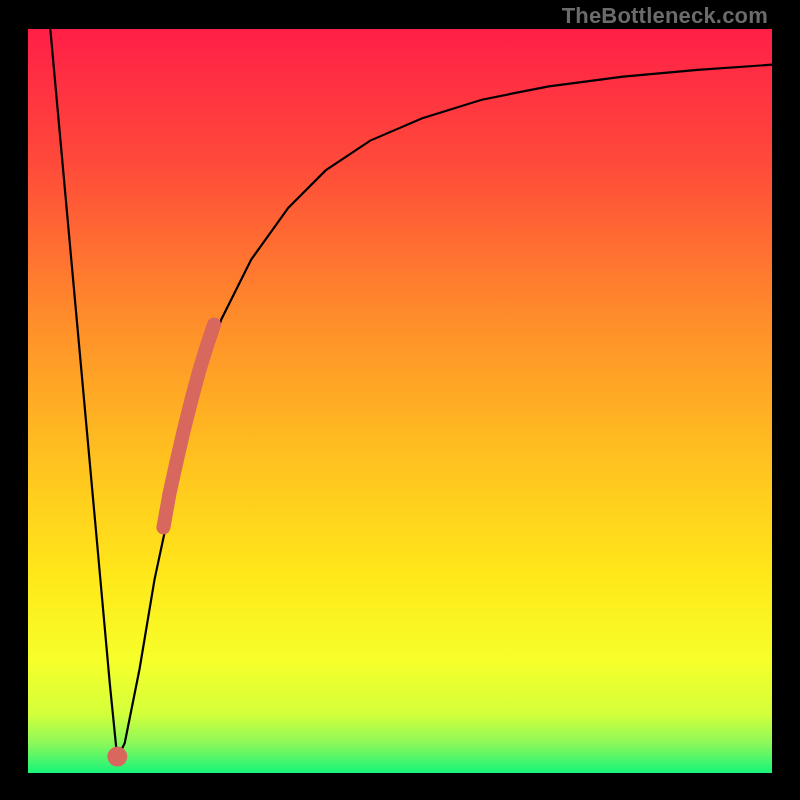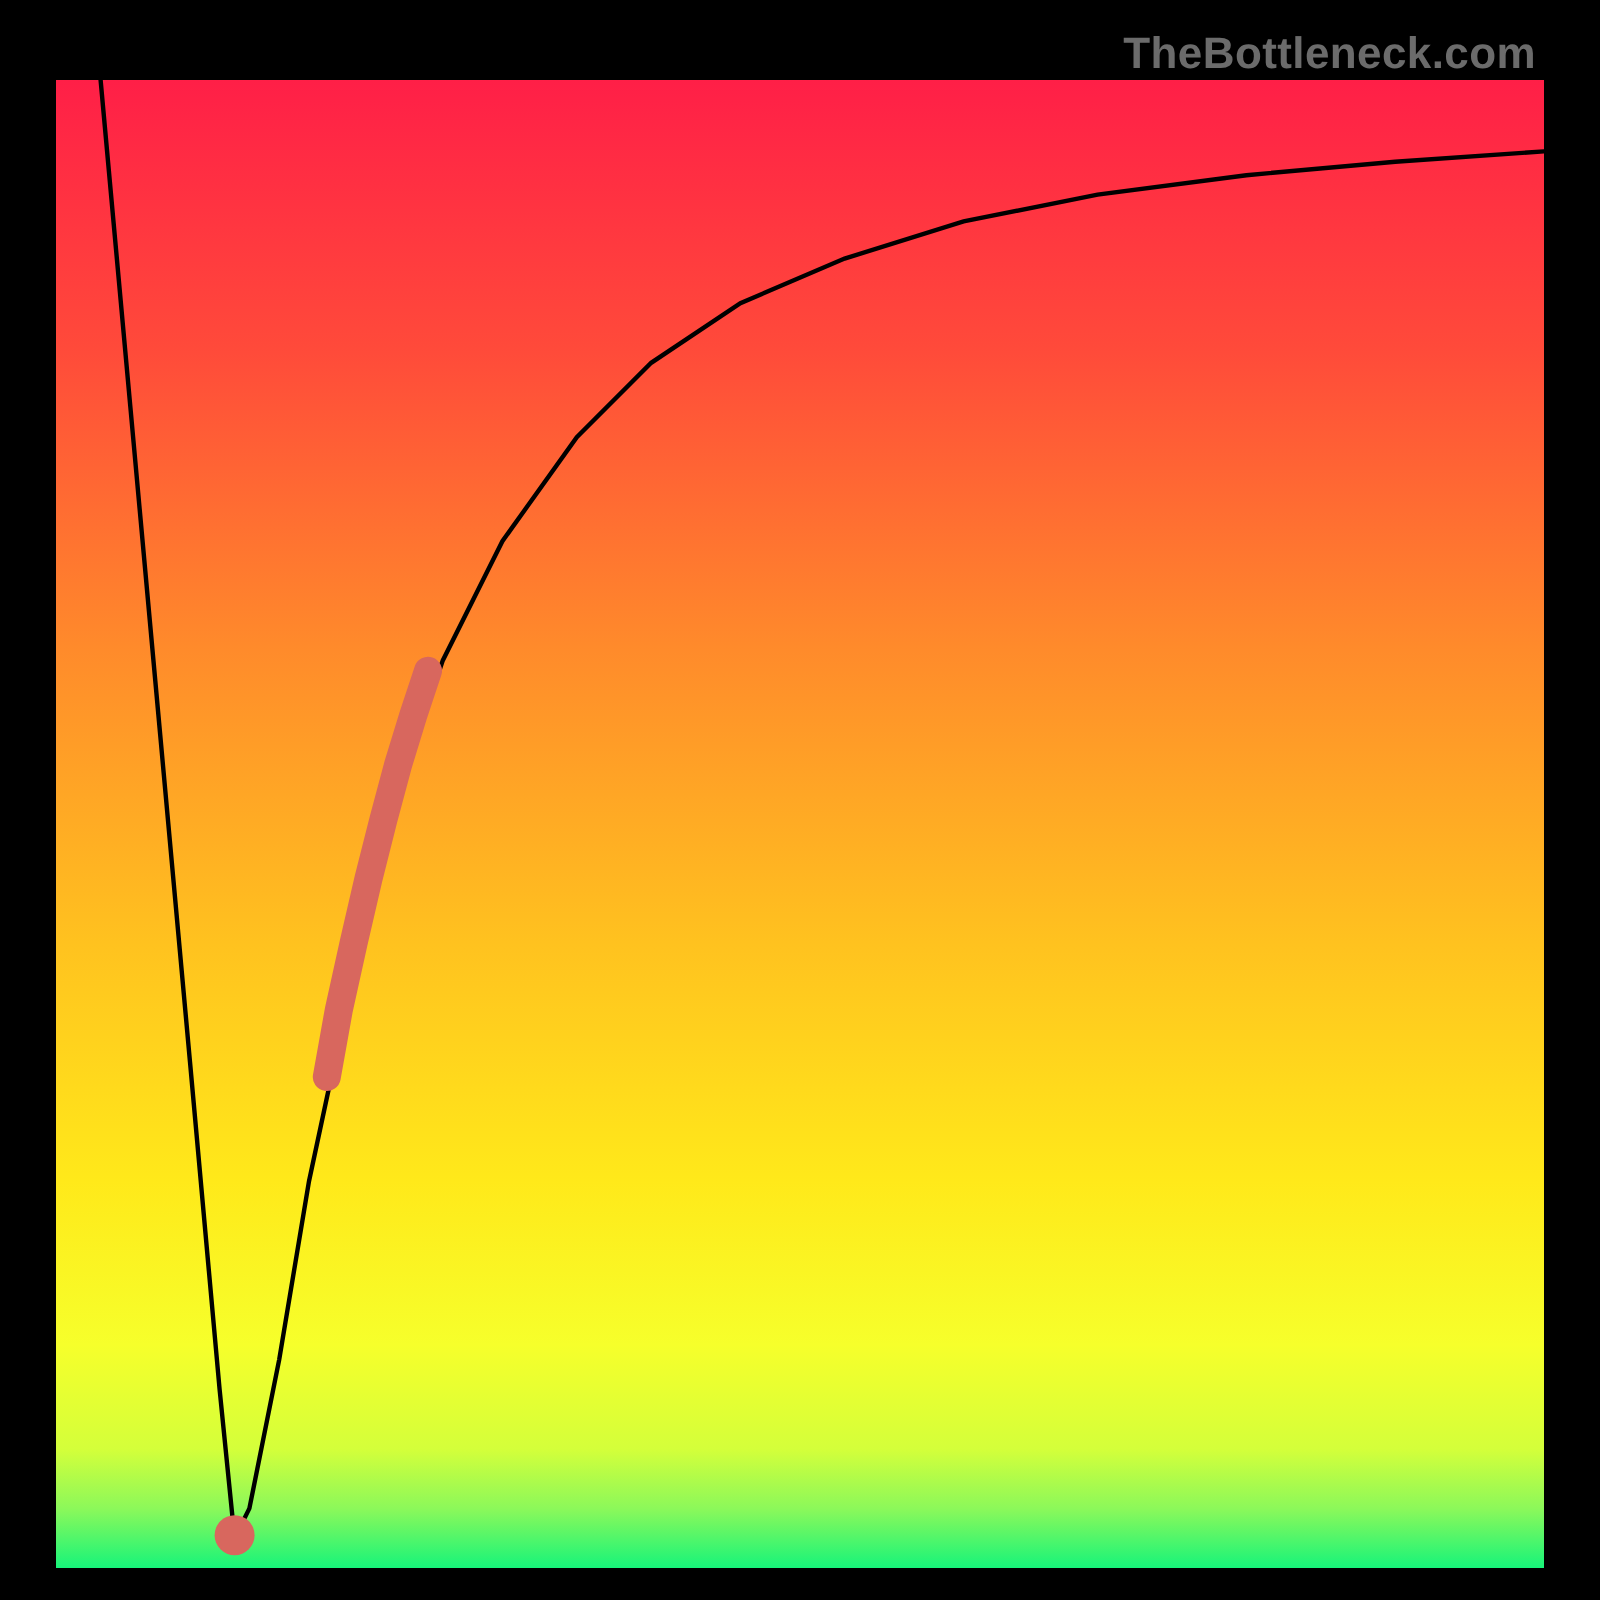--- a/index.html
+++ b/index.html
@@ -5,21 +5,21 @@
   html, body {
     margin: 0;
     padding: 0;
     width: 800px;
     height: 800px;
     background: #000;
     overflow: hidden;
   }
   .frame {
     position: absolute;
-    left: 0; top: 12px;
+    left: 0; top: 1px;
     width: 800px; height: 718px;
     background: #000;
   }
   .plot {
     position: absolute;
     left: 28px;
     top: 28px;
     width: 744px;
     height: 744px;
     overflow: hidden;

